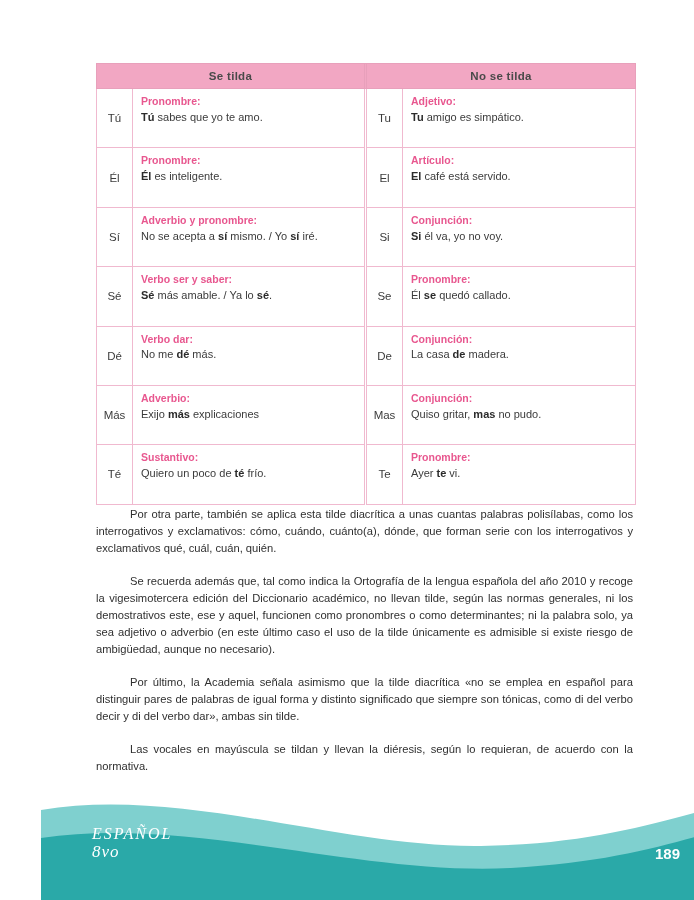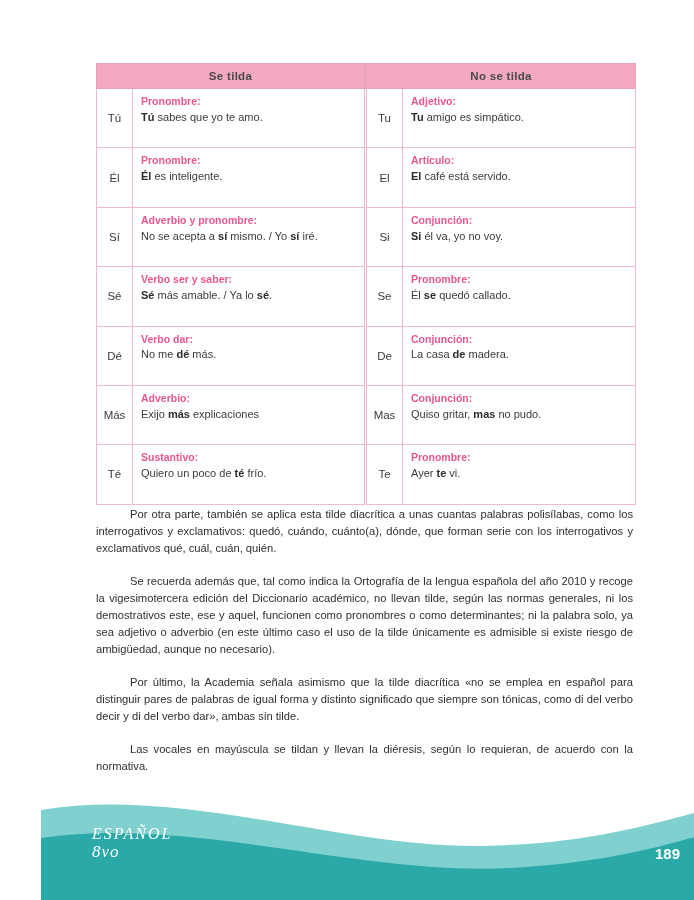--- a/index.html
+++ b/index.html
@@ -241,21 +241,21 @@
             <td class="def" style="border-color: rgb(240, 185, 207);">
               <span class="cat" style="color: rgb(232, 87, 143);">Pronombre:</span>
               <span class="ex">Ayer <b>te</b> vi.</span>
             </td>
           </tr>
         </tbody>
     </table>
   </div>
 
   <div class="body-text">
-      <p>Por otra parte, también se aplica esta tilde diacrítica a unas cuantas palabras polisílabas, como los interrogativos y exclamativos: quedó, cuándo, cuánto(a), dónde, que forman serie con los interrogativos y exclamativos qué, cuál, cuán, quién.</p>
+      <p>Por otra parte, también se aplica esta tilde diacrítica a unas cuantas palabras polisílabas, como los interrogativos y exclamativos: cómo, cuándo, cuánto(a), dónde, que forman serie con los interrogativos y exclamativos qué, cuál, cuán, quién.</p>
       <p>Se recuerda además que, tal como indica la Ortografía de la lengua española del año 2010 y recoge la vigesimotercera edición del Diccionario académico, no llevan tilde, según las normas generales, ni los demostrativos este, ese y aquel, funcionen como pronombres o como determinantes; ni la palabra solo, ya sea adjetivo o adverbio (en este último caso el uso de la tilde únicamente es admisible si existe riesgo de ambigüedad, aunque no necesario).</p>
       <p>Por último, la Academia señala asimismo que la tilde diacrítica «no se emplea en español para distinguir pares de palabras de igual forma y distinto significado que siempre son tónicas, como di del verbo decir y di del verbo dar», ambas sin tilde.</p>
       <p>Las vocales en mayúscula se tildan y llevan la diéresis, según lo requieran, de acuerdo con la normativa.</p>
     </div>
 
   <div class="footer">
     <svg width="694" height="120" viewBox="0 0 694 120" xmlns="http://www.w3.org/2000/svg">
       <path id="wave-light" d="M0,30 C140,6 300,68 440,66 C560,64 630,38 694,22 L694,120 L0,120 Z" fill="#7fd0cf"></path>
       <path id="wave-dark" d="M0,58 C150,36 320,96 470,88 C580,82 640,60 694,46 L694,120 L0,120 Z" fill="#2aa9a8"></path>
     </svg>

